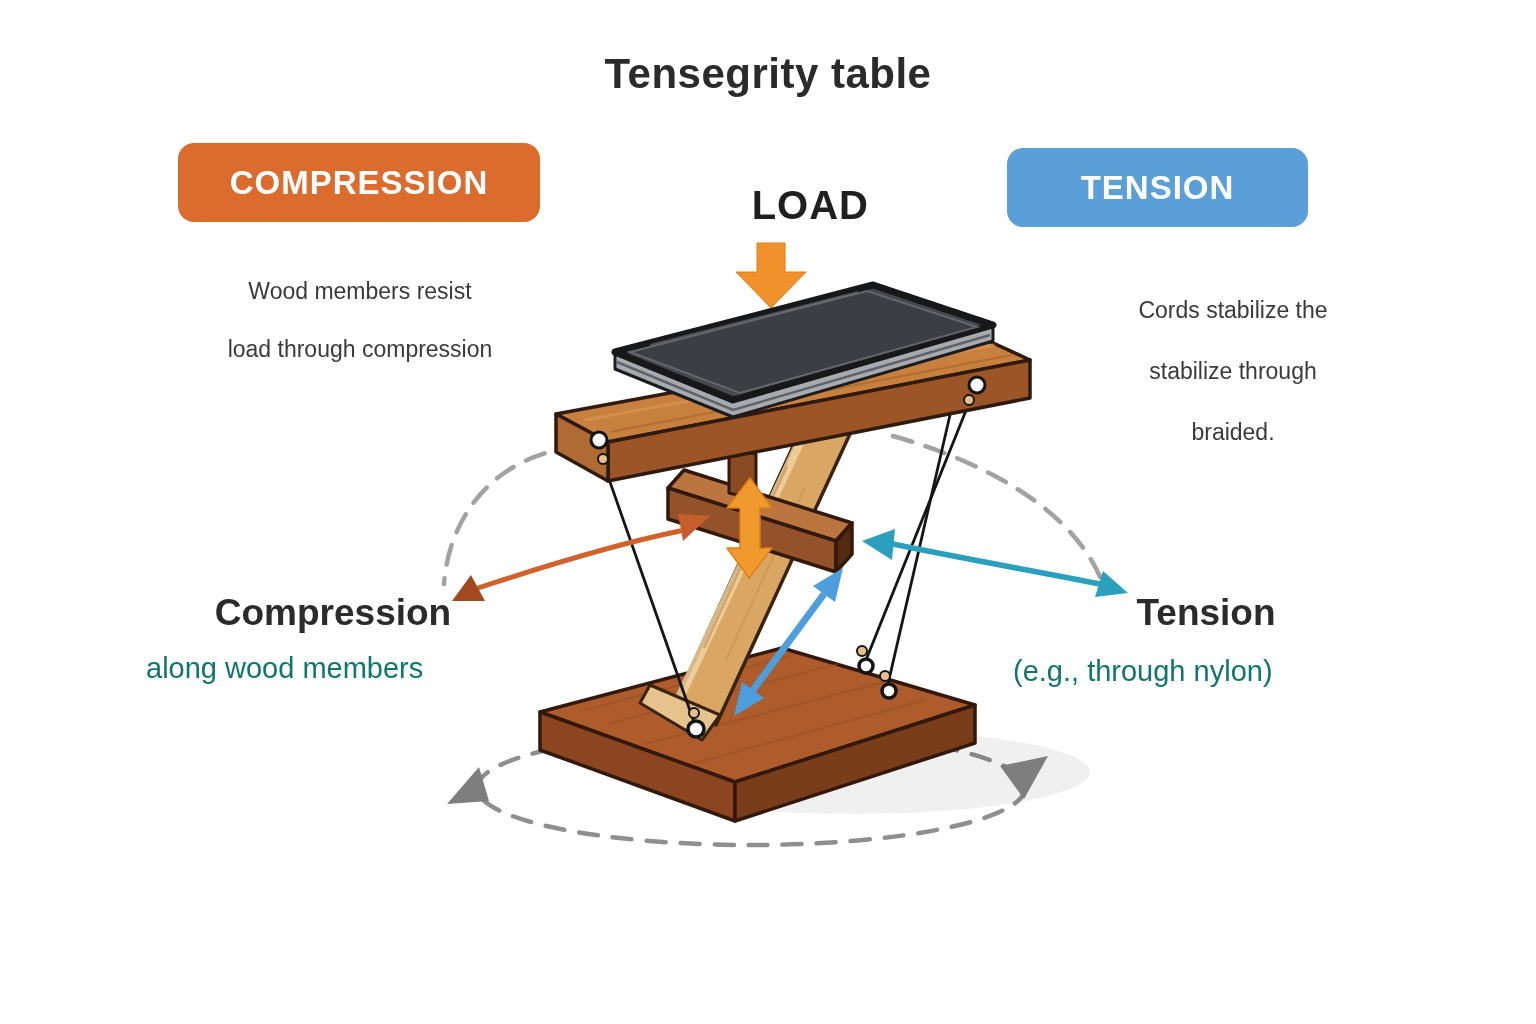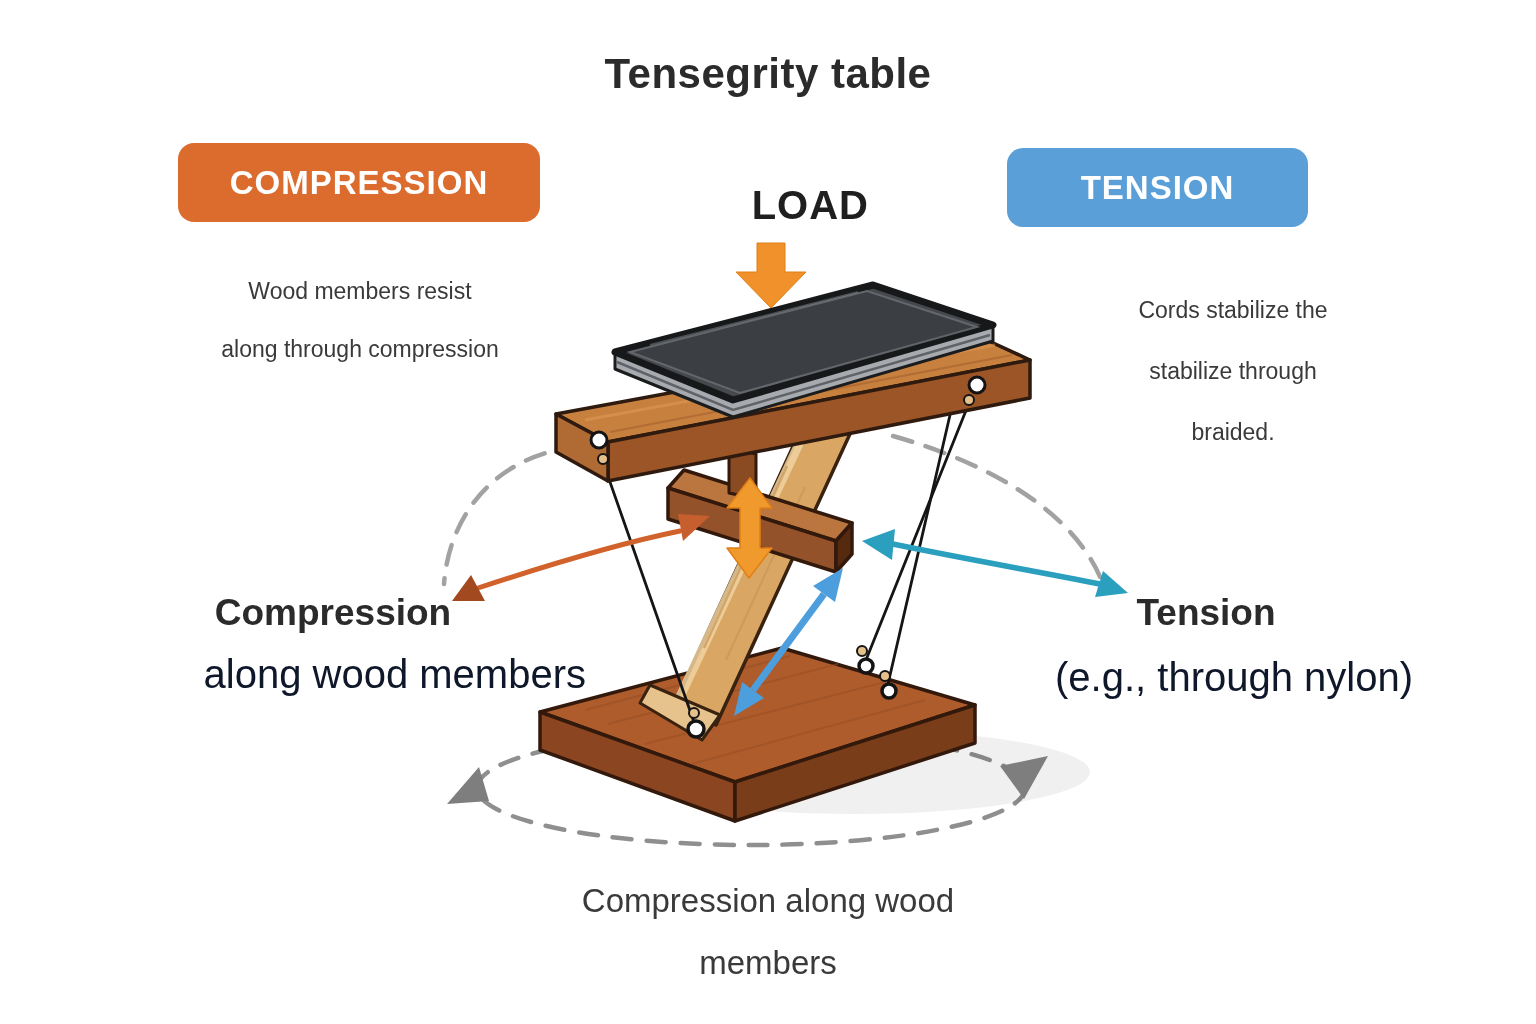--- a/index.html
+++ b/index.html
@@ -19,21 +19,21 @@
   .badge-compression{left:178px;top:143px;width:362px;height:79px;background:#DC6B2E;}
   .badge-tension{left:1007px;top:148px;width:301px;height:79px;background:#5B9FD8;}
   .load-label{
     left:669px;top:183px;width:200px;text-align:right;
     font-size:40px;font-weight:bold;color:#1f1f1f;letter-spacing:1px;
   }
   .note{font-size:23px;color:#3a3a3a;text-align:center;line-height:58px;}
   .note-left{left:100px;top:262px;width:520px;}
   .note-right{left:1028px;top:280px;width:410px;line-height:61px;}
   .callout-title{font-size:37px;font-weight:bold;color:#2b2b2b;text-align:center;}
-  .callout-sub{font-size:40px;color:#0f172a;text-align:right;}
+  .callout-sub{font-size:29px;color:#0f766e;text-align:left;}
   .comp-title{left:133px;top:592px;width:400px;}
   .comp-sub{left:146px;top:652px;width:440px;}
   .tens-title{left:1006px;top:592px;width:400px;}
   .tens-sub{left:1013px;top:655px;width:400px;}
   .note-bottom{left:468px;top:870px;width:600px;font-size:33px;line-height:62px;}
   svg.illustration{left:0;top:0;width:1536px;height:1024px;}
 </style>
 </head>
 <body>
 
@@ -158,33 +158,29 @@
   <div class="abs title">Tensegrity table</div>
 
   <div class="abs badge badge-compression">COMPRESSION</div>
 
   <div class="abs badge badge-tension">TENSION</div>
 
   <div class="abs load-label">LOAD</div>
 
   <div class="abs note note-left">
     <div>Wood members resist</div>
-    <div>along through compression</div>
+    <div>load through compression</div>
   </div>
 
   <div class="abs note note-right">
     <div>Cords stabilize the</div>
     <div>stabilize through</div>
     <div>braided.</div>
   </div>
 
   <div class="abs callout-title comp-title">Compression</div>
   <div class="abs callout-sub comp-sub">along wood members</div>
 
   <div class="abs callout-title tens-title">Tension</div>
   <div class="abs callout-sub tens-sub">(e.g., through nylon)</div>
 
-  <div class="abs note note-bottom">
-    <div>Compression along wood</div>
-    <div>members</div>
-  </div>
 
 </div>
 
 </body></html>

